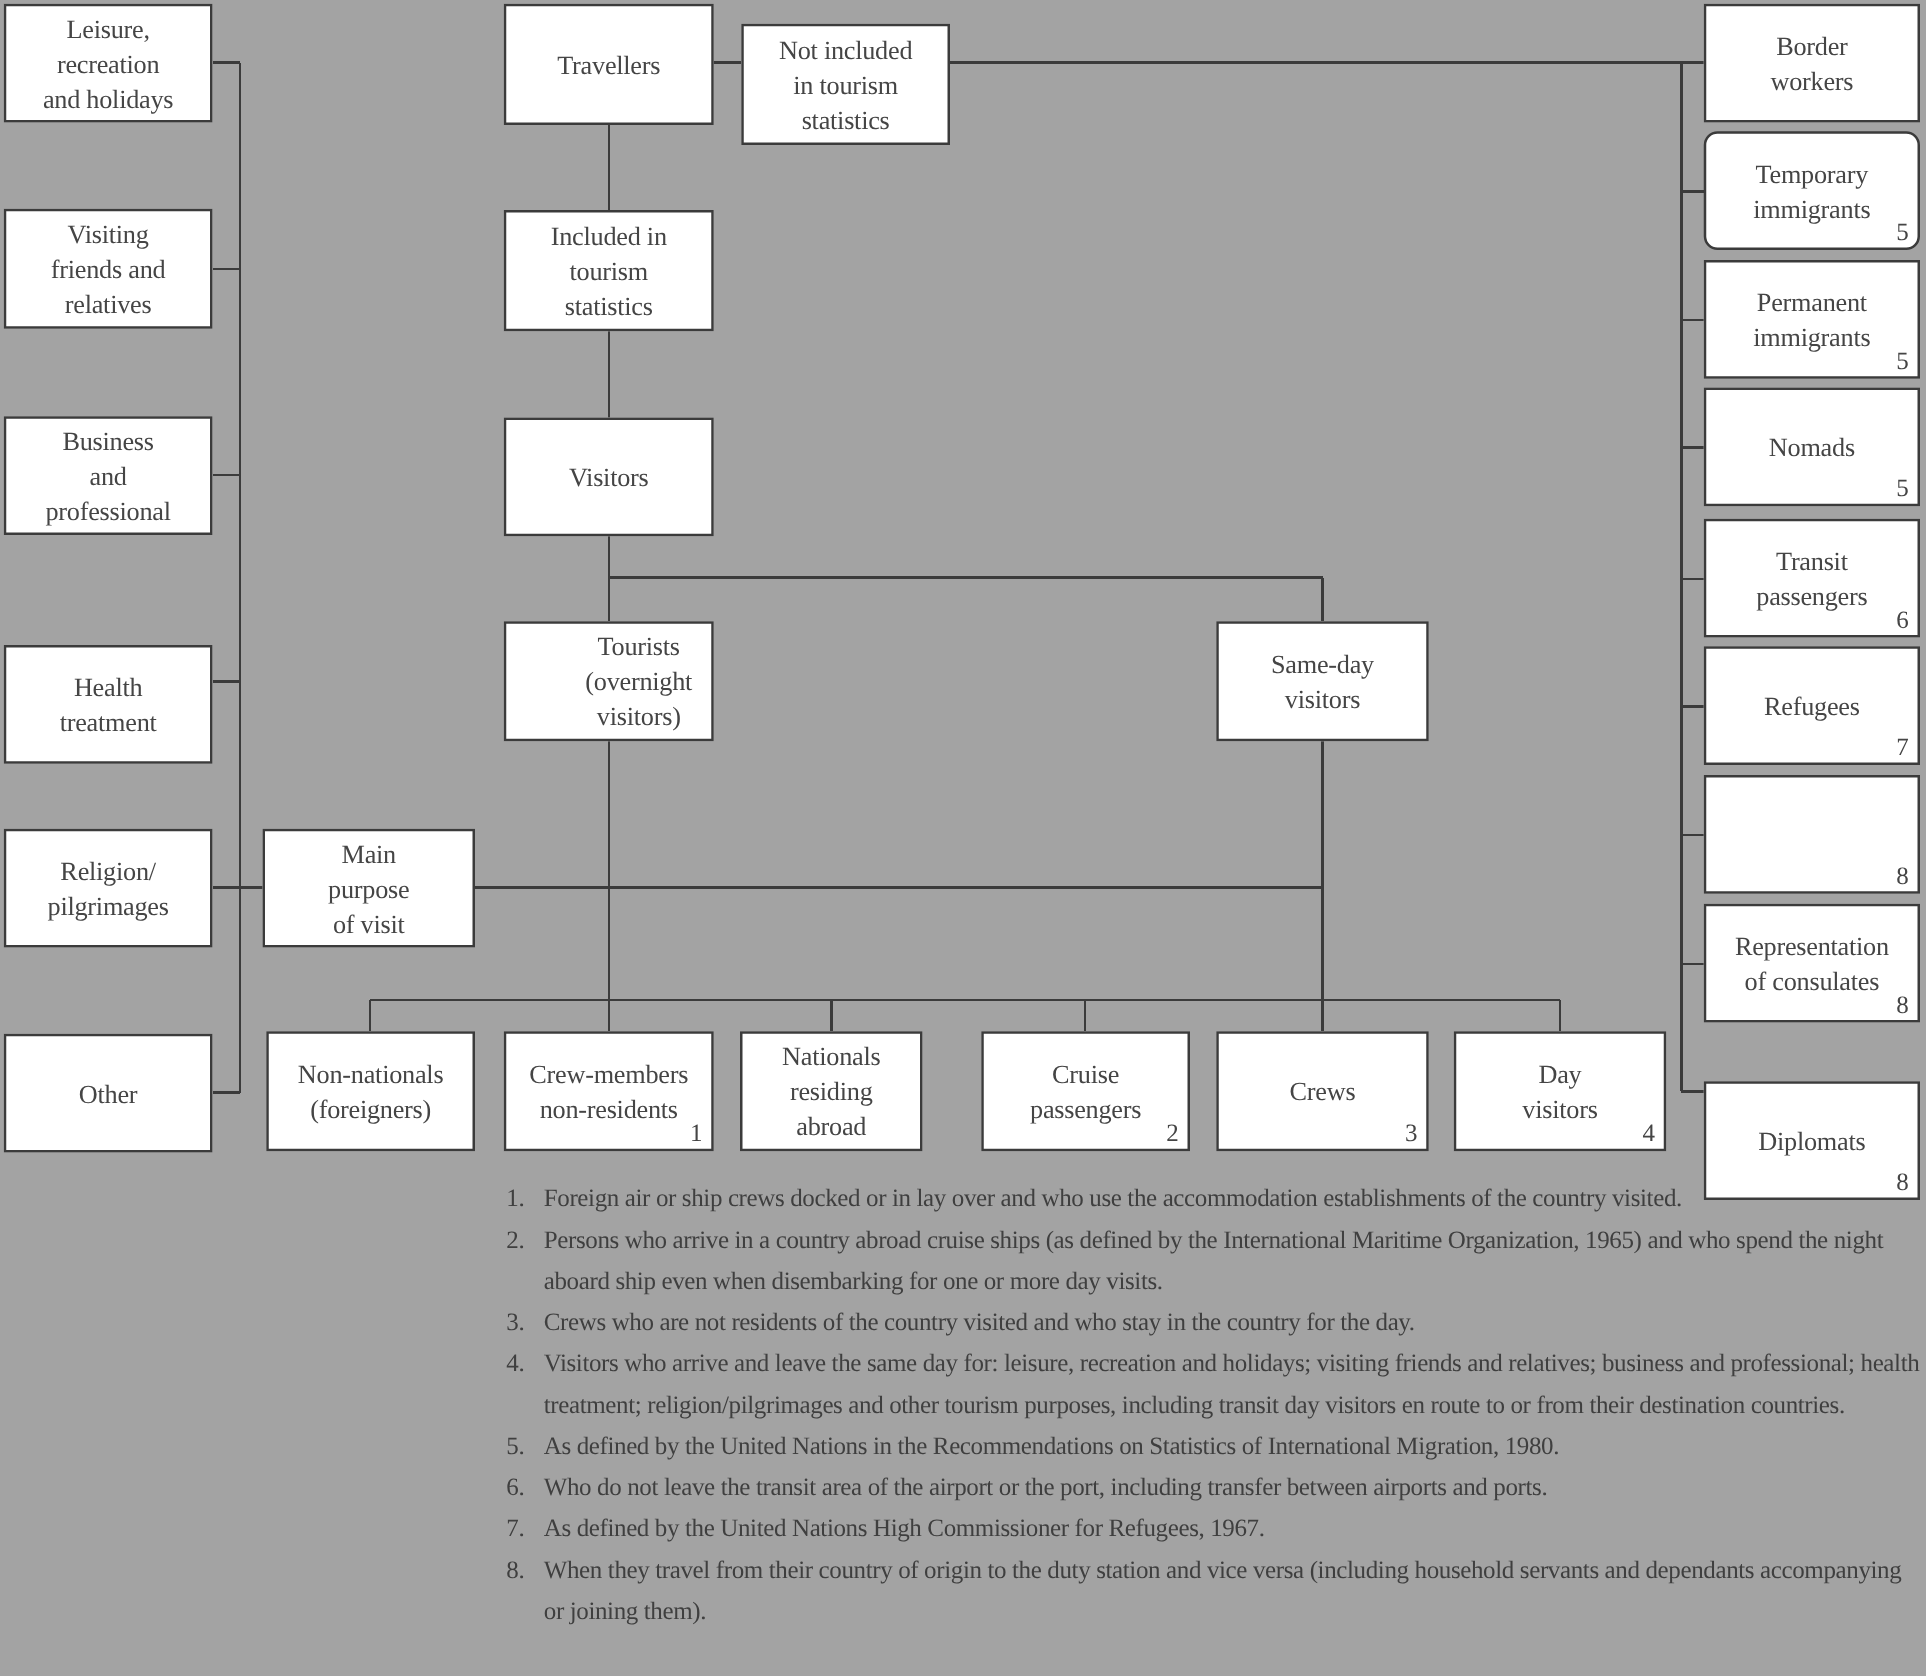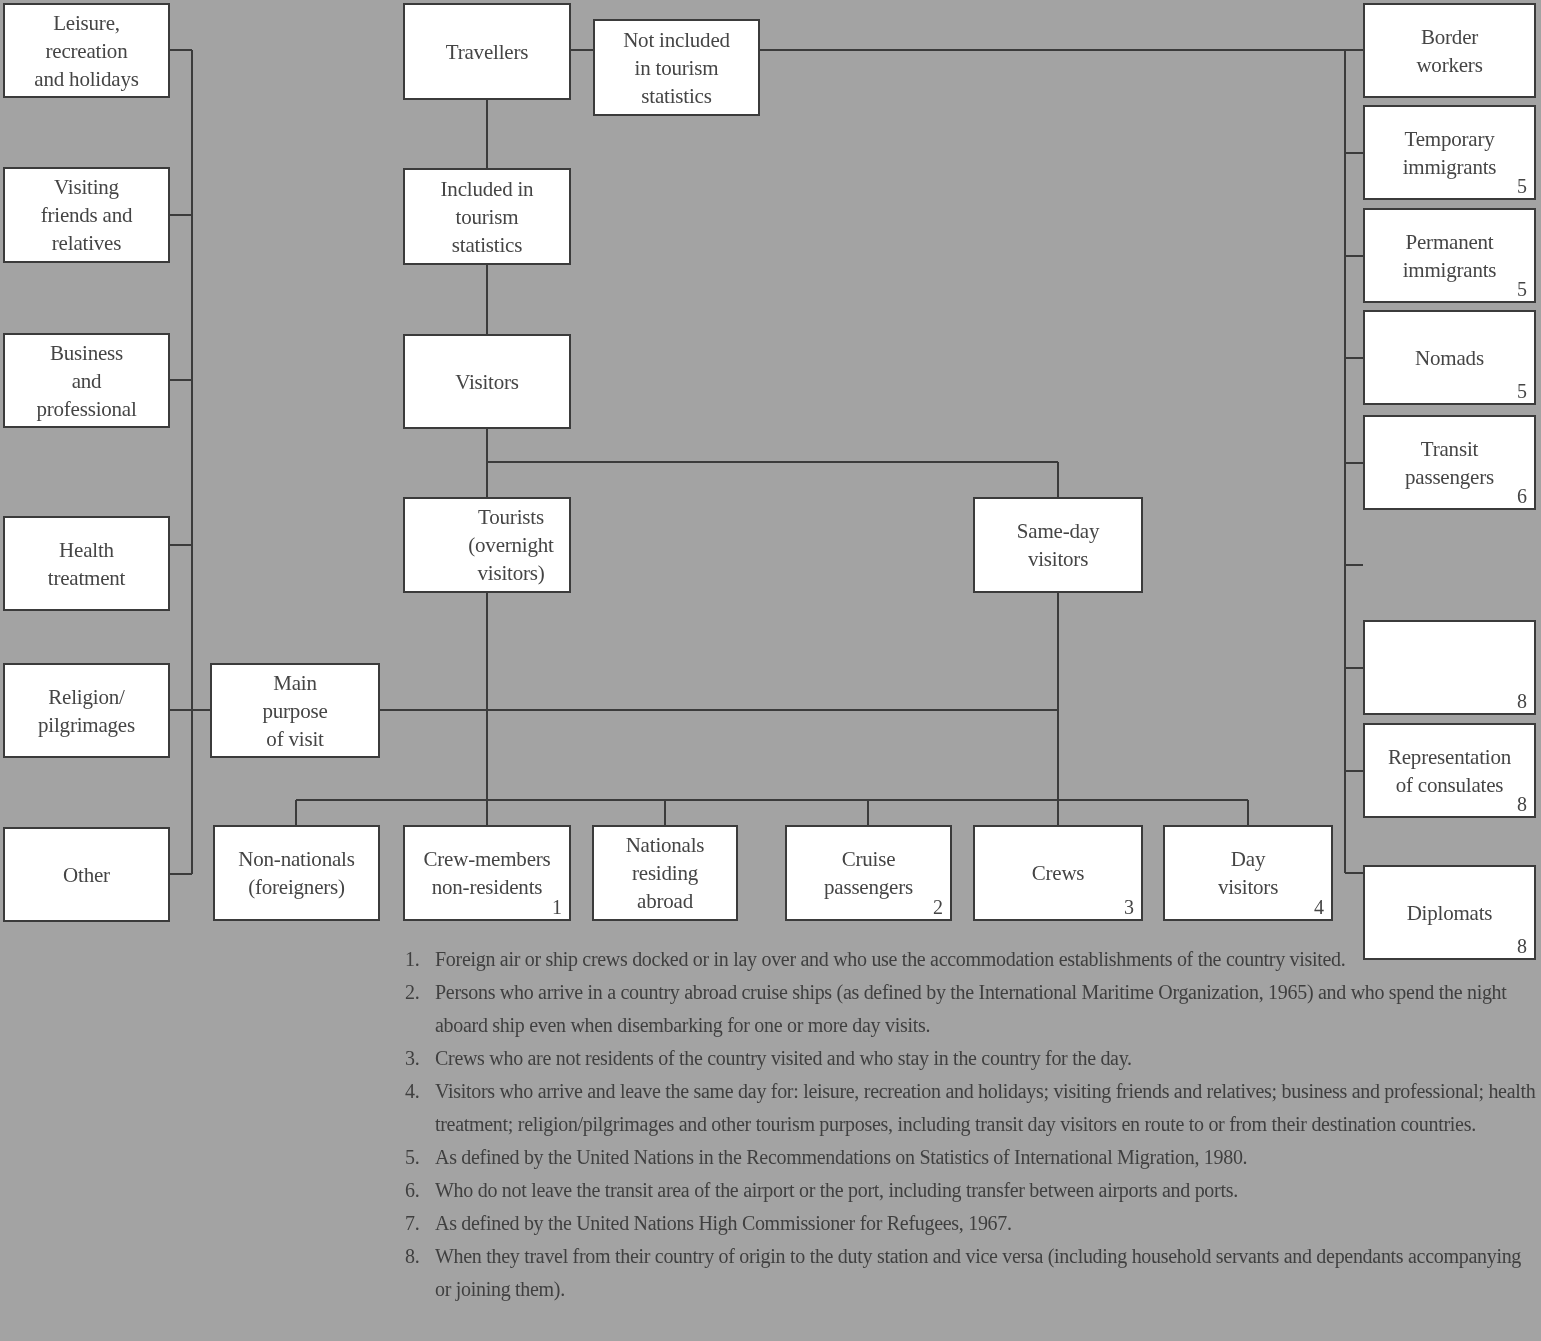--- a/index.html
+++ b/index.html
@@ -158,39 +158,43 @@
   <div class="box" style="left:1163px;top:825px;width:170px;height:96px;">
     <span>Day
 visitors</span>
     <span class="note">4</span>
   </div>
 
   <div class="box" style="left:1363px;top:3px;width:173px;height:95px;">
     <span>Border
 workers</span>
   </div>
-  <div class="box" style="left:1363px;top:105px;width:173px;height:95px;">
+  <div class="box" style="left:1363px;top:105px;width:173px;height:95px;border-radius:11px;">
     <span>Temporary
 immigrants</span>
     <span class="note">5</span>
   </div>
   <div class="box" style="left:1363px;top:208px;width:173px;height:95px;">
     <span>Permanent
 immigrants</span>
     <span class="note">5</span>
   </div>
   <div class="box" style="left:1363px;top:310px;width:173px;height:95px;">
     <span>Nomads</span>
     <span class="note">5</span>
   </div>
   <div class="box" style="left:1363px;top:415px;width:173px;height:95px;">
     <span>Transit
 passengers</span>
     <span class="note">6</span>
   </div>
+  <div class="box" style="left:1363px;top:517px;width:173px;height:95px;">
+    <span>Refugees</span>
+    <span class="note">7</span>
+  </div>
   <div class="box" style="left:1363px;top:620px;width:173px;height:95px;">
     <span class="note">8</span>
   </div>
   <div class="box" style="left:1363px;top:723px;width:173px;height:95px;text-align:center;">
     <span>Representation
 of consulates</span>
     <span class="note">8</span>
   </div>
   <div class="box" style="left:1363px;top:825px;width:173px;height:95px;margin-top:40px;">
     <span>Diplomats</span>

